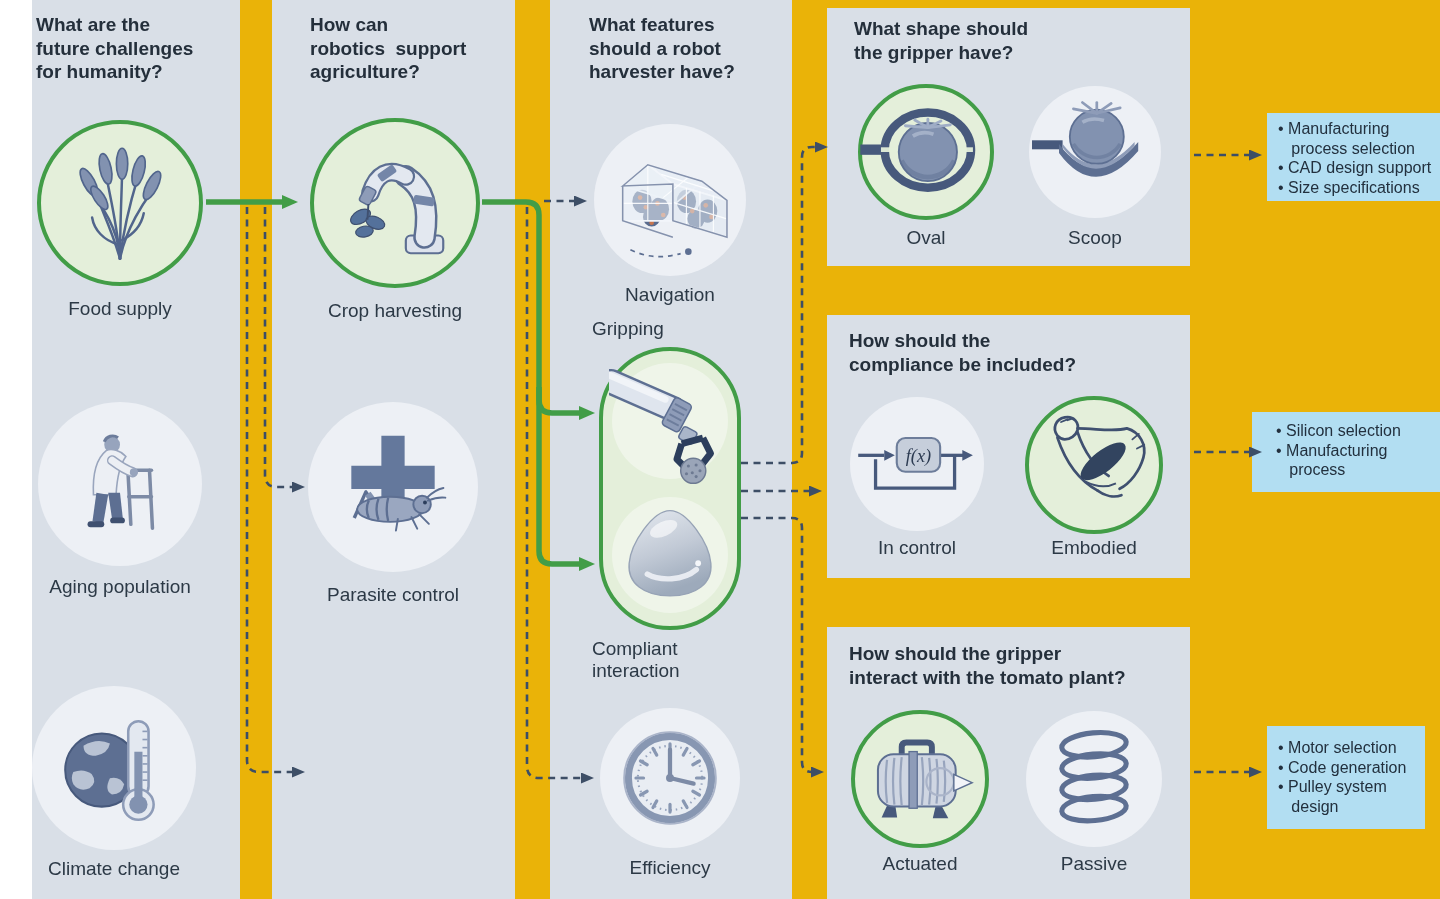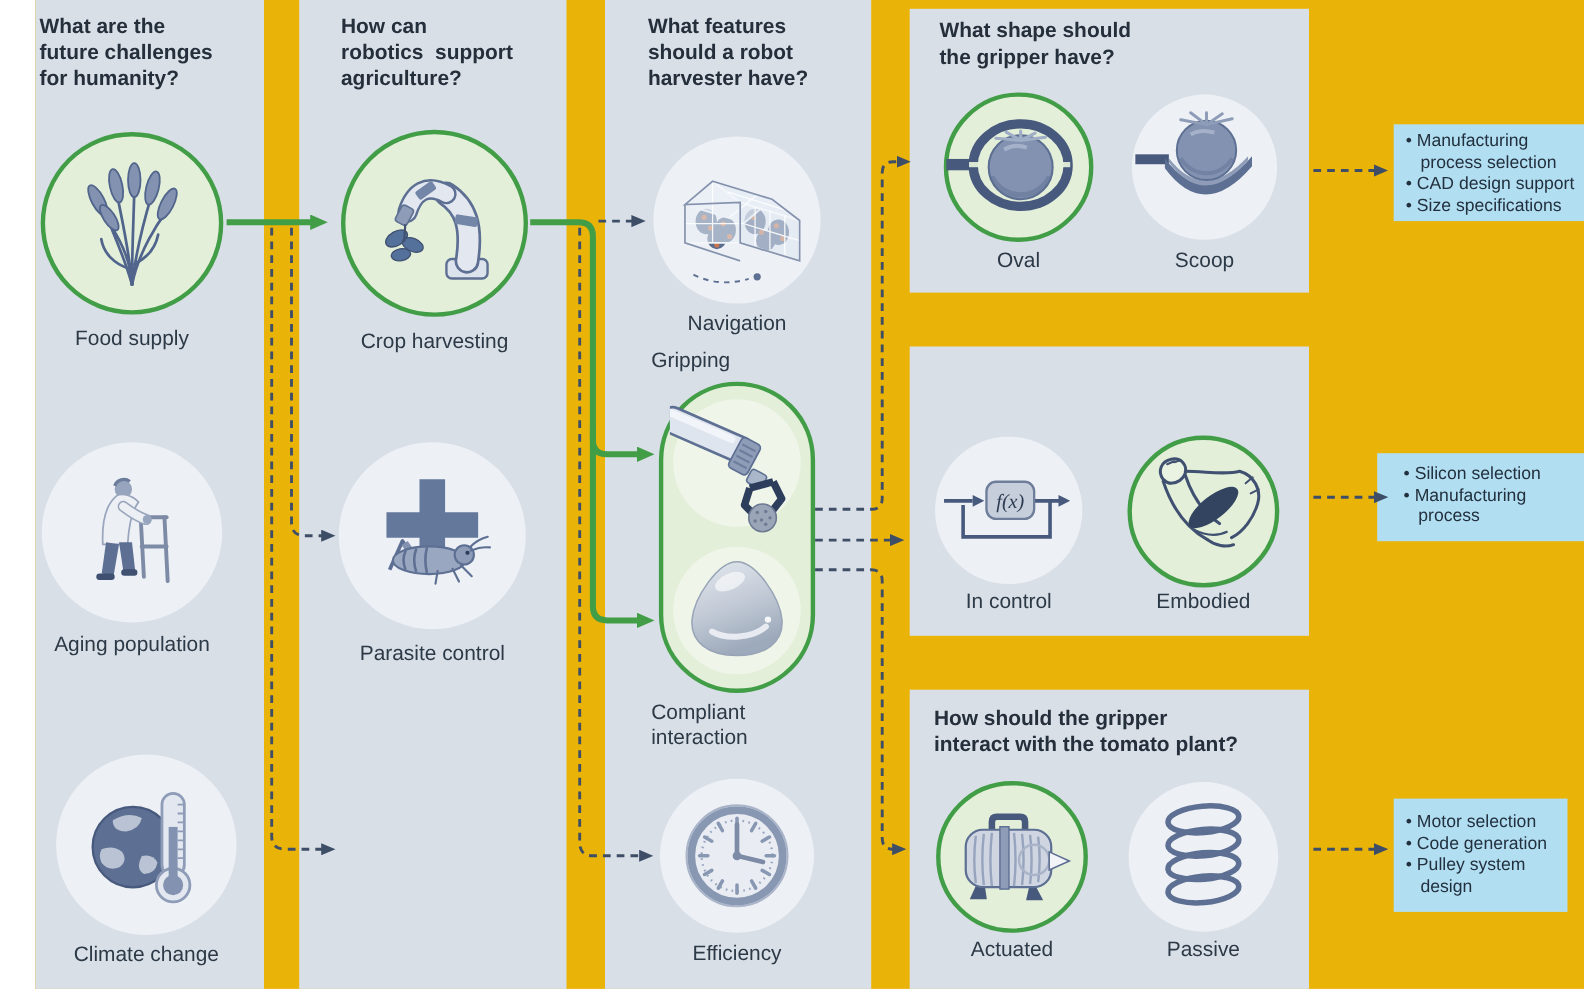--- a/index.html
+++ b/index.html
@@ -42,20 +42,22 @@
 future challenges
 for humanity?</div>
   <div class="panel-title" style="left:278px;top:13px">How can
 robotics  support
 agriculture?</div>
   <div class="panel-title" style="left:557px;top:13px">What features
 should a robot
 harvester have?</div>
   <div class="panel-title" style="left:822px;top:17px">What shape should
 the gripper have?</div>
+  <div class="panel-title" style="left:817px;top:329px">How should the
+compliance be included?</div>
   <div class="panel-title" style="left:817px;top:642px">How should the gripper
 interact with the tomato plant?</div>
 
   <div class="node" style="left:5px;top:120px;width:166px;height:166px">
     <div class="circle hl" style="width:166px;height:166px">
       <svg width="124" height="124" viewBox="0 0 120 120">
         <g stroke="#51658c" stroke-width="2.4" fill="none" stroke-linecap="round">
           <path d="M60,114 C58,82 40,60 31,48"></path>
             <path d="M60,114 C57,78 48,44 47,34"></path>
           <path d="M60,114 C60,80 62,42 62,30"></path>
@@ -95,21 +97,21 @@
         <circle cx="74" cy="48" r="4" fill="#97a4bd"></circle>
         <path d="M36,69 L32,98 L43,100 L48,71 Z" fill="#5d6f92"></path>
         <path d="M48,69 L52,96 L63,96 L60,69 Z" fill="#5d6f92"></path>
         <rect x="27" y="98" width="17" height="6" rx="3" fill="#3f5070"></rect>
         <rect x="50" y="94" width="15" height="6" rx="3" fill="#3f5070"></rect>
       </svg>
     </div>
     <div class="node-label" style="top:174px">Aging population</div>
   </div>
 
-  <div class="node" style="left:19px;top:686px;width:164px;height:164px">
+  <div class="node" style="left:0;top:686px;width:164px;height:164px">
     <div class="circle plain" style="width:164px;height:164px">
       <svg width="122" height="122" viewBox="0 0 120 120">
         <circle cx="48" cy="62" r="36" fill="#5d6f92" stroke="#47597c" stroke-width="2"></circle>
         <g fill="#b9c3d4">
           <path d="M30,38 q14,-8 26,-2 q-2,10 -14,12 q-12,0 -12,-10 Z"></path>
           <path d="M20,64 q10,-4 18,2 q6,8 -2,14 q-10,4 -16,-4 q-3,-6 0,-12 Z"></path>
           <path d="M56,70 q10,-2 14,6 q-2,10 -12,10 q-8,-4 -2,-16 Z"></path>
         </g>
         <rect x="74" y="14" width="20" height="74" rx="10" fill="#e3e8f0" stroke="#8e9cb8" stroke-width="2.5"></rect>
         <circle cx="84" cy="96" r="15" fill="#e3e8f0" stroke="#8e9cb8" stroke-width="2.5"></circle>

